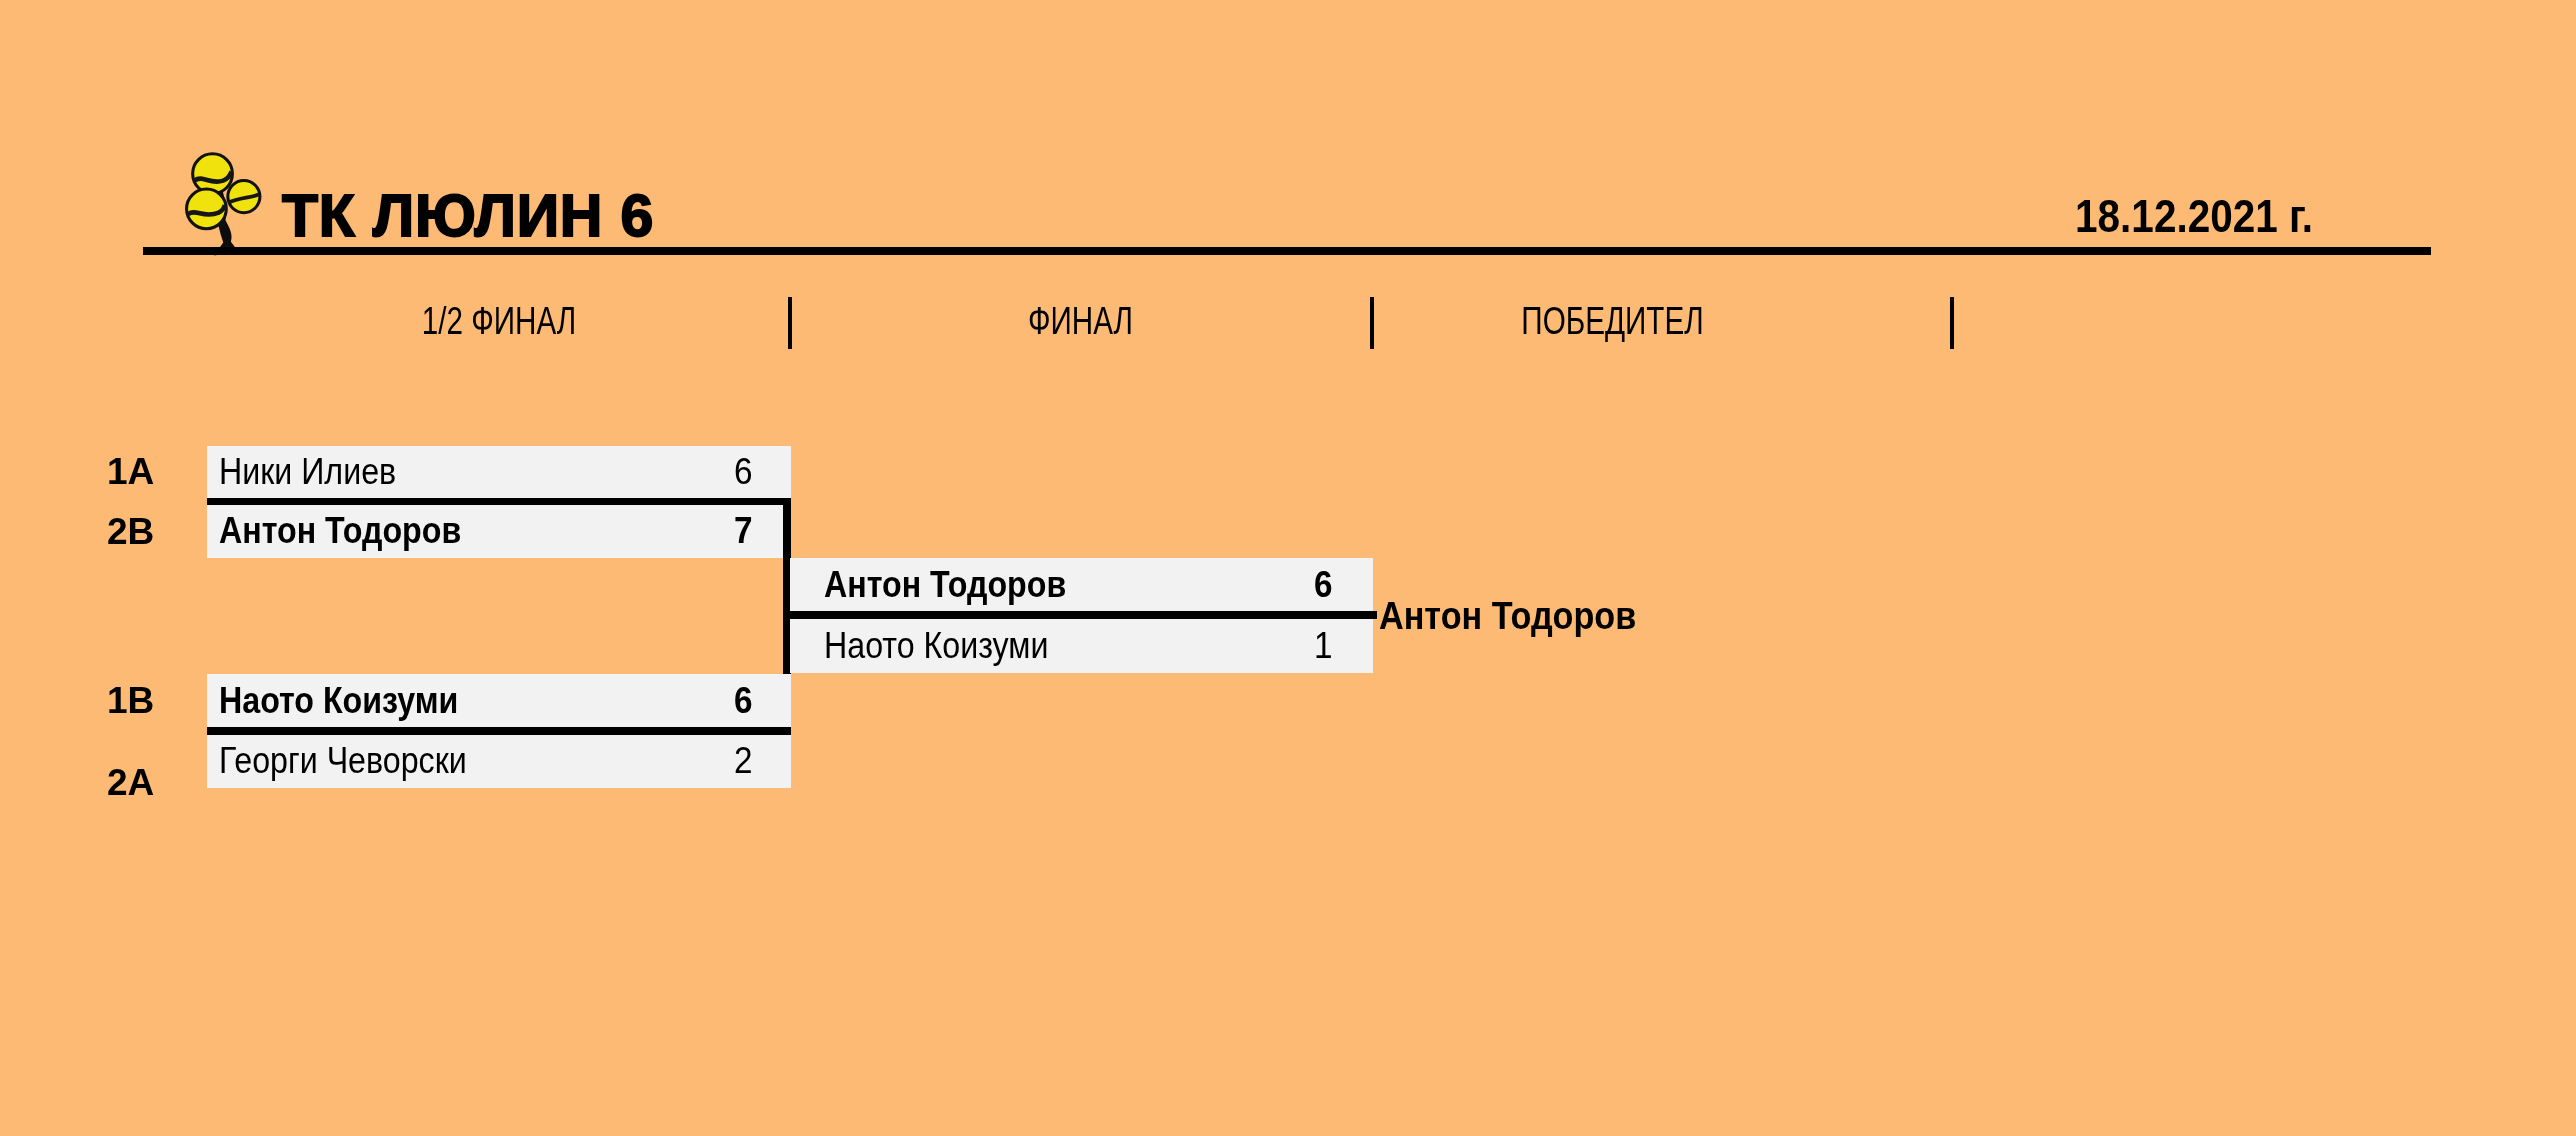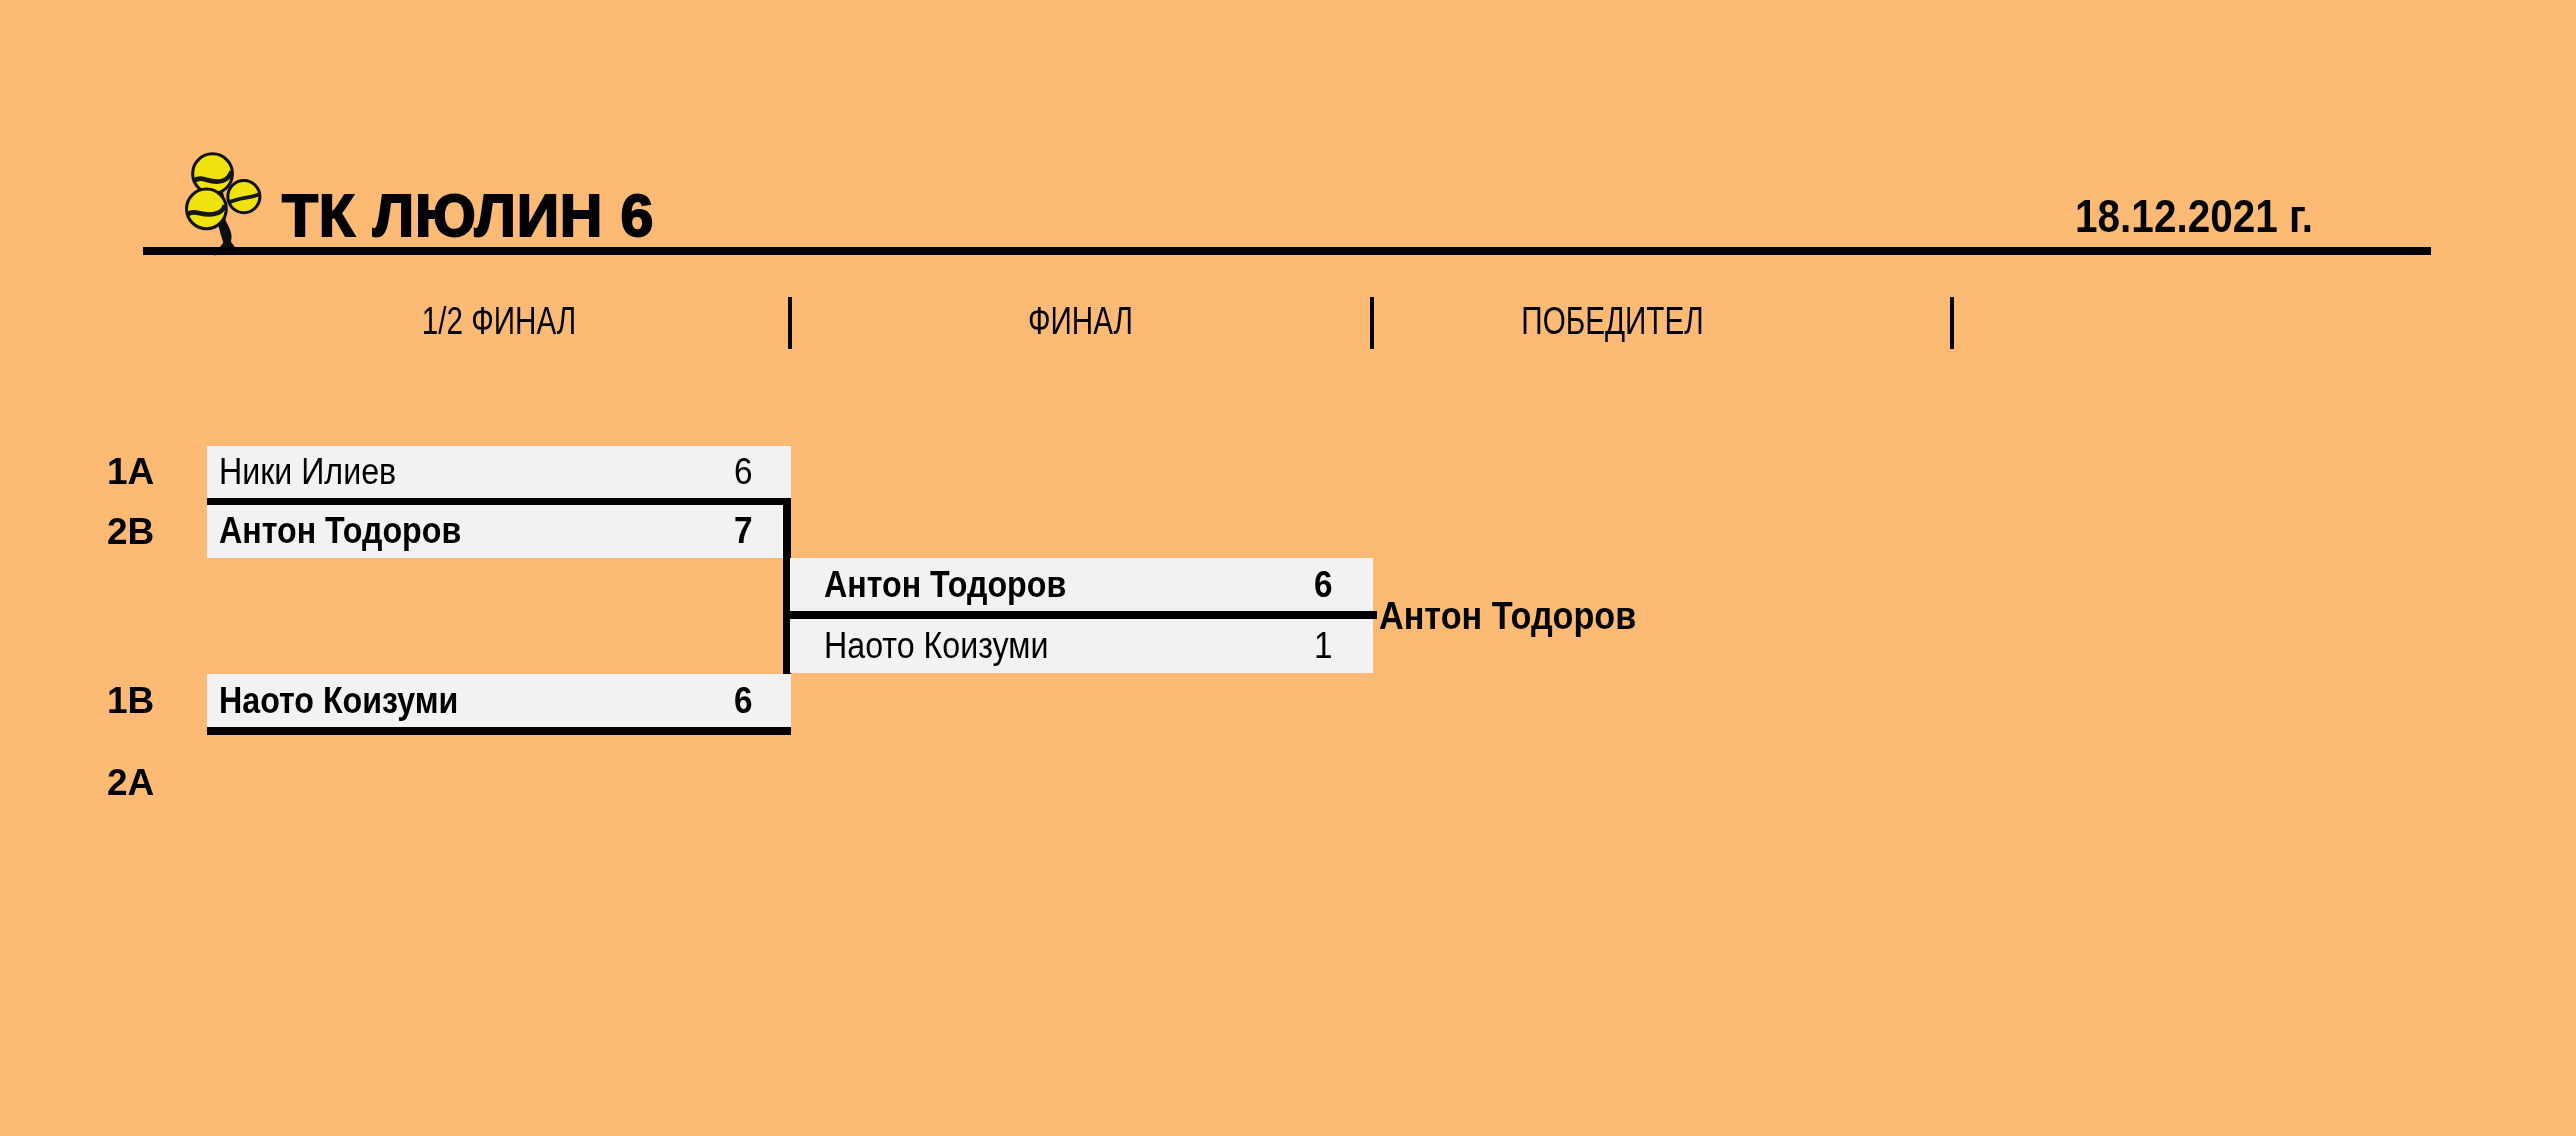--- a/index.html
+++ b/index.html
@@ -130,16 +130,20 @@
   </div>
 
   <div class="champion">Антон Тодоров</div>
 
   <div class="match m-sf2">
     <div class="prow b h70">
       <span class="name">Наото Коизуми</span>
       <span class="score">6</span>
     </div>
     <div class="divider"></div>
+    <div class="prow h70">
+      <span class="name">Георги Чеворски</span>
+      <span class="score">2</span>
+    </div>
   </div>
 
 </div>
 
 
 </body></html>

